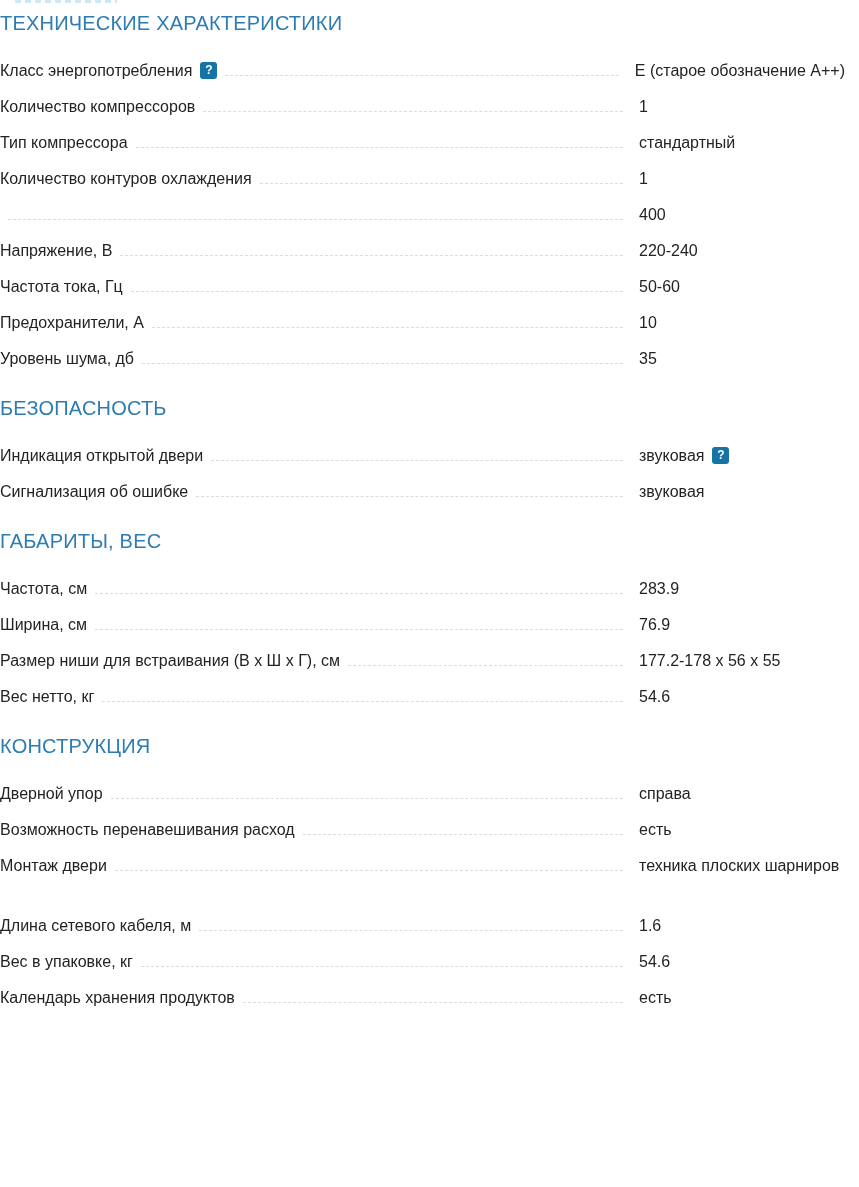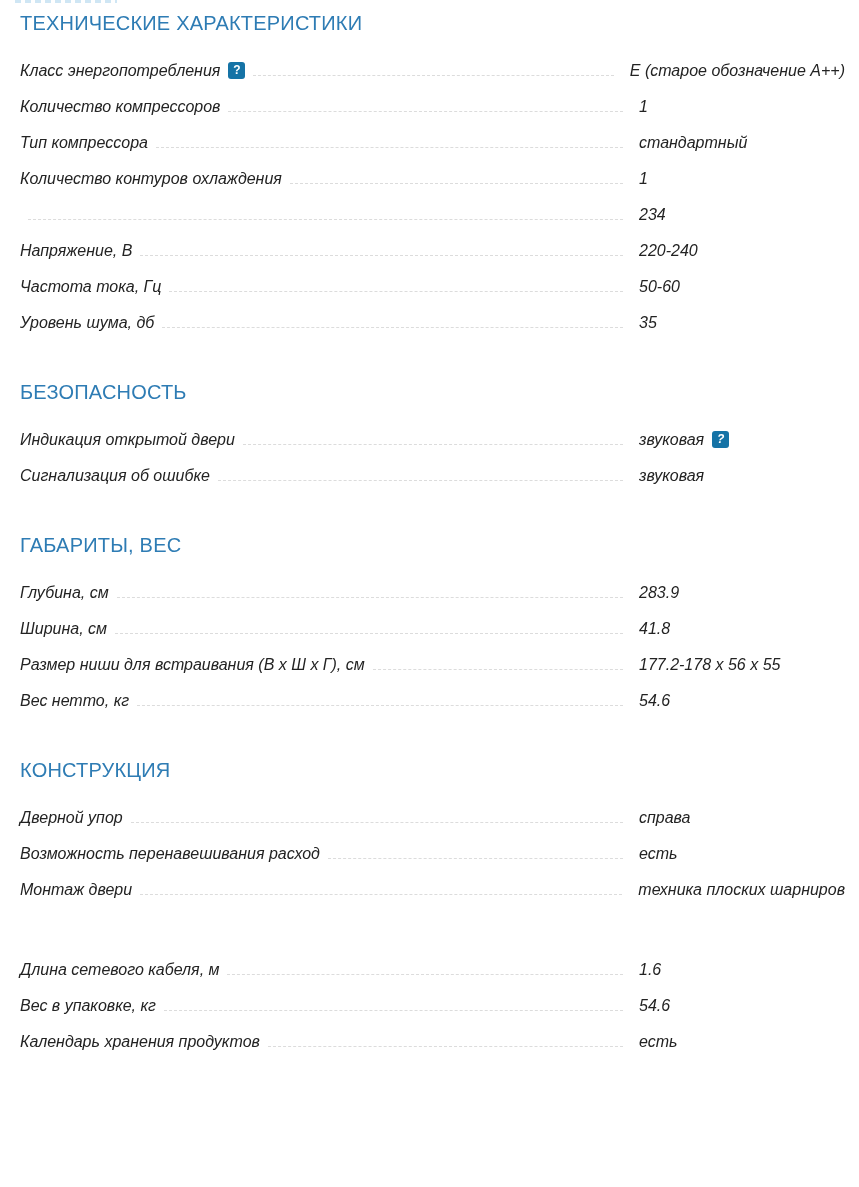--- a/index.html
+++ b/index.html
@@ -1,44 +1,44 @@
 <!DOCTYPE html>
 <html><head>
 <meta charset="utf-8">
 <style>
   html,body{margin:0;padding:0;background:#ffffff;}
   body{
     width:859px;min-height:1187px;
     font-family:"Liberation Sans",sans-serif;
     color:#232323;position:relative;box-sizing:border-box;
   }
-  main{padding:12px 14px 22px 20px;}
+  main{padding:12px 14px 22px 0;}
   .top-artifact{
     position:absolute;top:0;left:15px;width:102px;height:3px;
     background:repeating-linear-gradient(90deg,#cfe6f4 0 6px,transparent 6px 10px);
   }
-  .spec-section{margin-top:44px;}
+  .spec-section{margin-top:24px;}
   .spec-section:first-of-type{margin-top:0;}
   .section-title{
     font-size:20px;line-height:23px;font-weight:400;
     color:#2e7cb4;margin:0;letter-spacing:.2px;
   }
   .rows{margin-top:14px;}
   .row{
     display:flex;align-items:flex-end;
     height:36px;box-sizing:border-box;padding-bottom:5px;
     font-size:16px;line-height:18px;
   }
-  .label{white-space:nowrap;flex:0 0 auto;font-style:italic;}
+  .label{white-space:nowrap;flex:0 0 auto;}
   .leader{
     flex:1 1 auto;align-self:flex-end;
     border-bottom:1px dashed #dcdcdc;
     margin:0 16px 4px 8px;min-width:20px;
   }
-  .value-col{flex:0 0 206px;display:flex;align-items:flex-start;font-style:italic;}
+  .value-col{flex:0 0 206px;display:flex;align-items:flex-start;}
   .value{white-space:nowrap;}
   .help{
     display:inline-flex;align-items:center;justify-content:center;
     width:17px;height:17px;border-radius:3px;
     background:#1573a6;color:#ffffff;
     font-size:12px;font-weight:700;line-height:17px;
     margin:0 0 1px 8px;cursor:pointer;flex:0 0 auto;user-select:none;
   }
 </style>
 </head>
@@ -87,21 +87,21 @@
     <span class="value-col">
       <span class="value">1</span>
 
     </span>
   </div>
 
   <div class="row">
 
     <span class="leader"></span>
     <span class="value-col">
-      <span class="value">234</span>
+      <span class="value">400</span>
 
     </span>
   </div>
 
   <div class="row">
     <span class="label">Напряжение, В</span>
 
     <span class="leader"></span>
     <span class="value-col">
       <span class="value">220-240</span>
@@ -112,20 +112,29 @@
   <div class="row">
     <span class="label">Частота тока, Гц</span>
 
     <span class="leader"></span>
     <span class="value-col">
       <span class="value">50-60</span>
 
     </span>
   </div>
 
+  <div class="row">
+    <span class="label">Предохранители, А</span>
+
+    <span class="leader"></span>
+    <span class="value-col">
+      <span class="value">10</span>
+
+    </span>
+  </div>
 
   <div class="row">
     <span class="label">Уровень шума, дб</span>
 
     <span class="leader"></span>
     <span class="value-col">
       <span class="value">35</span>
 
     </span>
   </div>
@@ -154,35 +163,35 @@
 
     </span>
   </div>
 </div>
   </section>
 
   <section class="spec-section">
     <h2 class="section-title">ГАБАРИТЫ, ВЕС</h2>
     <div class="rows">
   <div class="row">
-    <span class="label">Глубина, см</span>
+    <span class="label">Частота, см</span>
 
     <span class="leader"></span>
     <span class="value-col">
       <span class="value">283.9</span>
 
     </span>
   </div>
 
   <div class="row">
     <span class="label">Ширина, см</span>
 
     <span class="leader"></span>
     <span class="value-col">
-      <span class="value">41.8</span>
+      <span class="value">76.9</span>
 
     </span>
   </div>
 
 
   <div class="row">
     <span class="label">Размер ниши для встраивания (В х Ш х Г), см</span>
 
     <span class="leader"></span>
     <span class="value-col">

